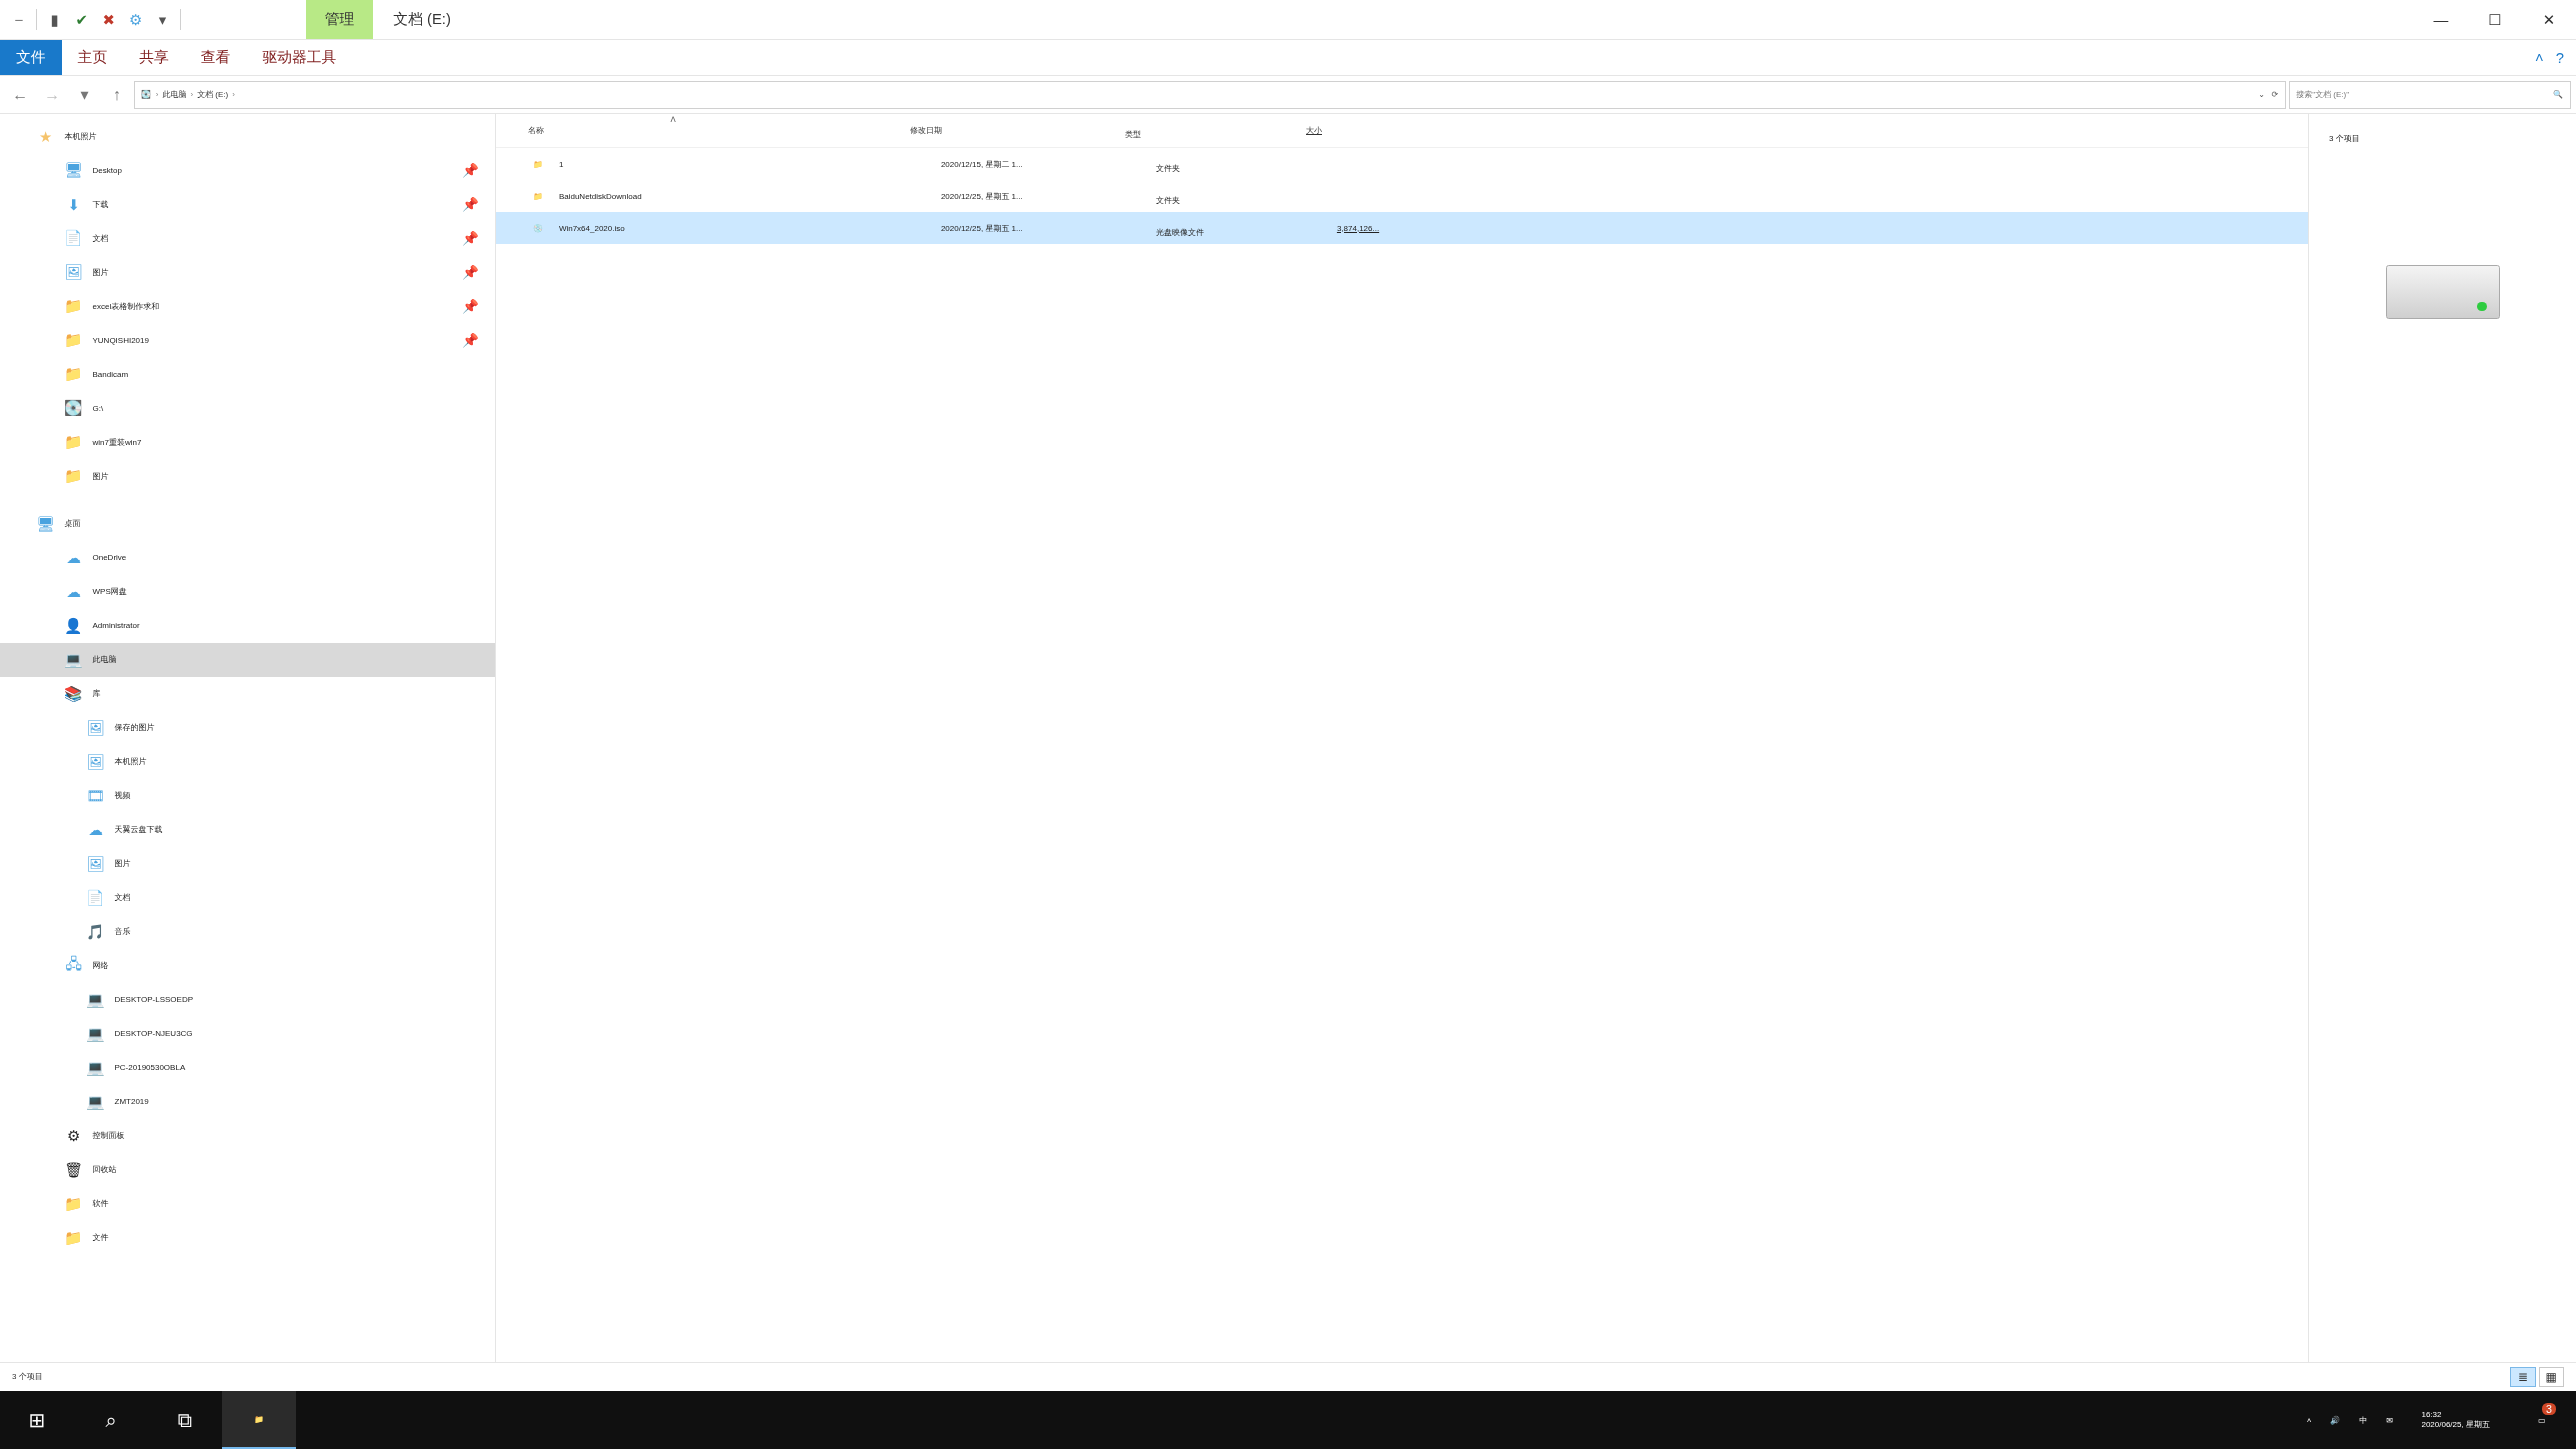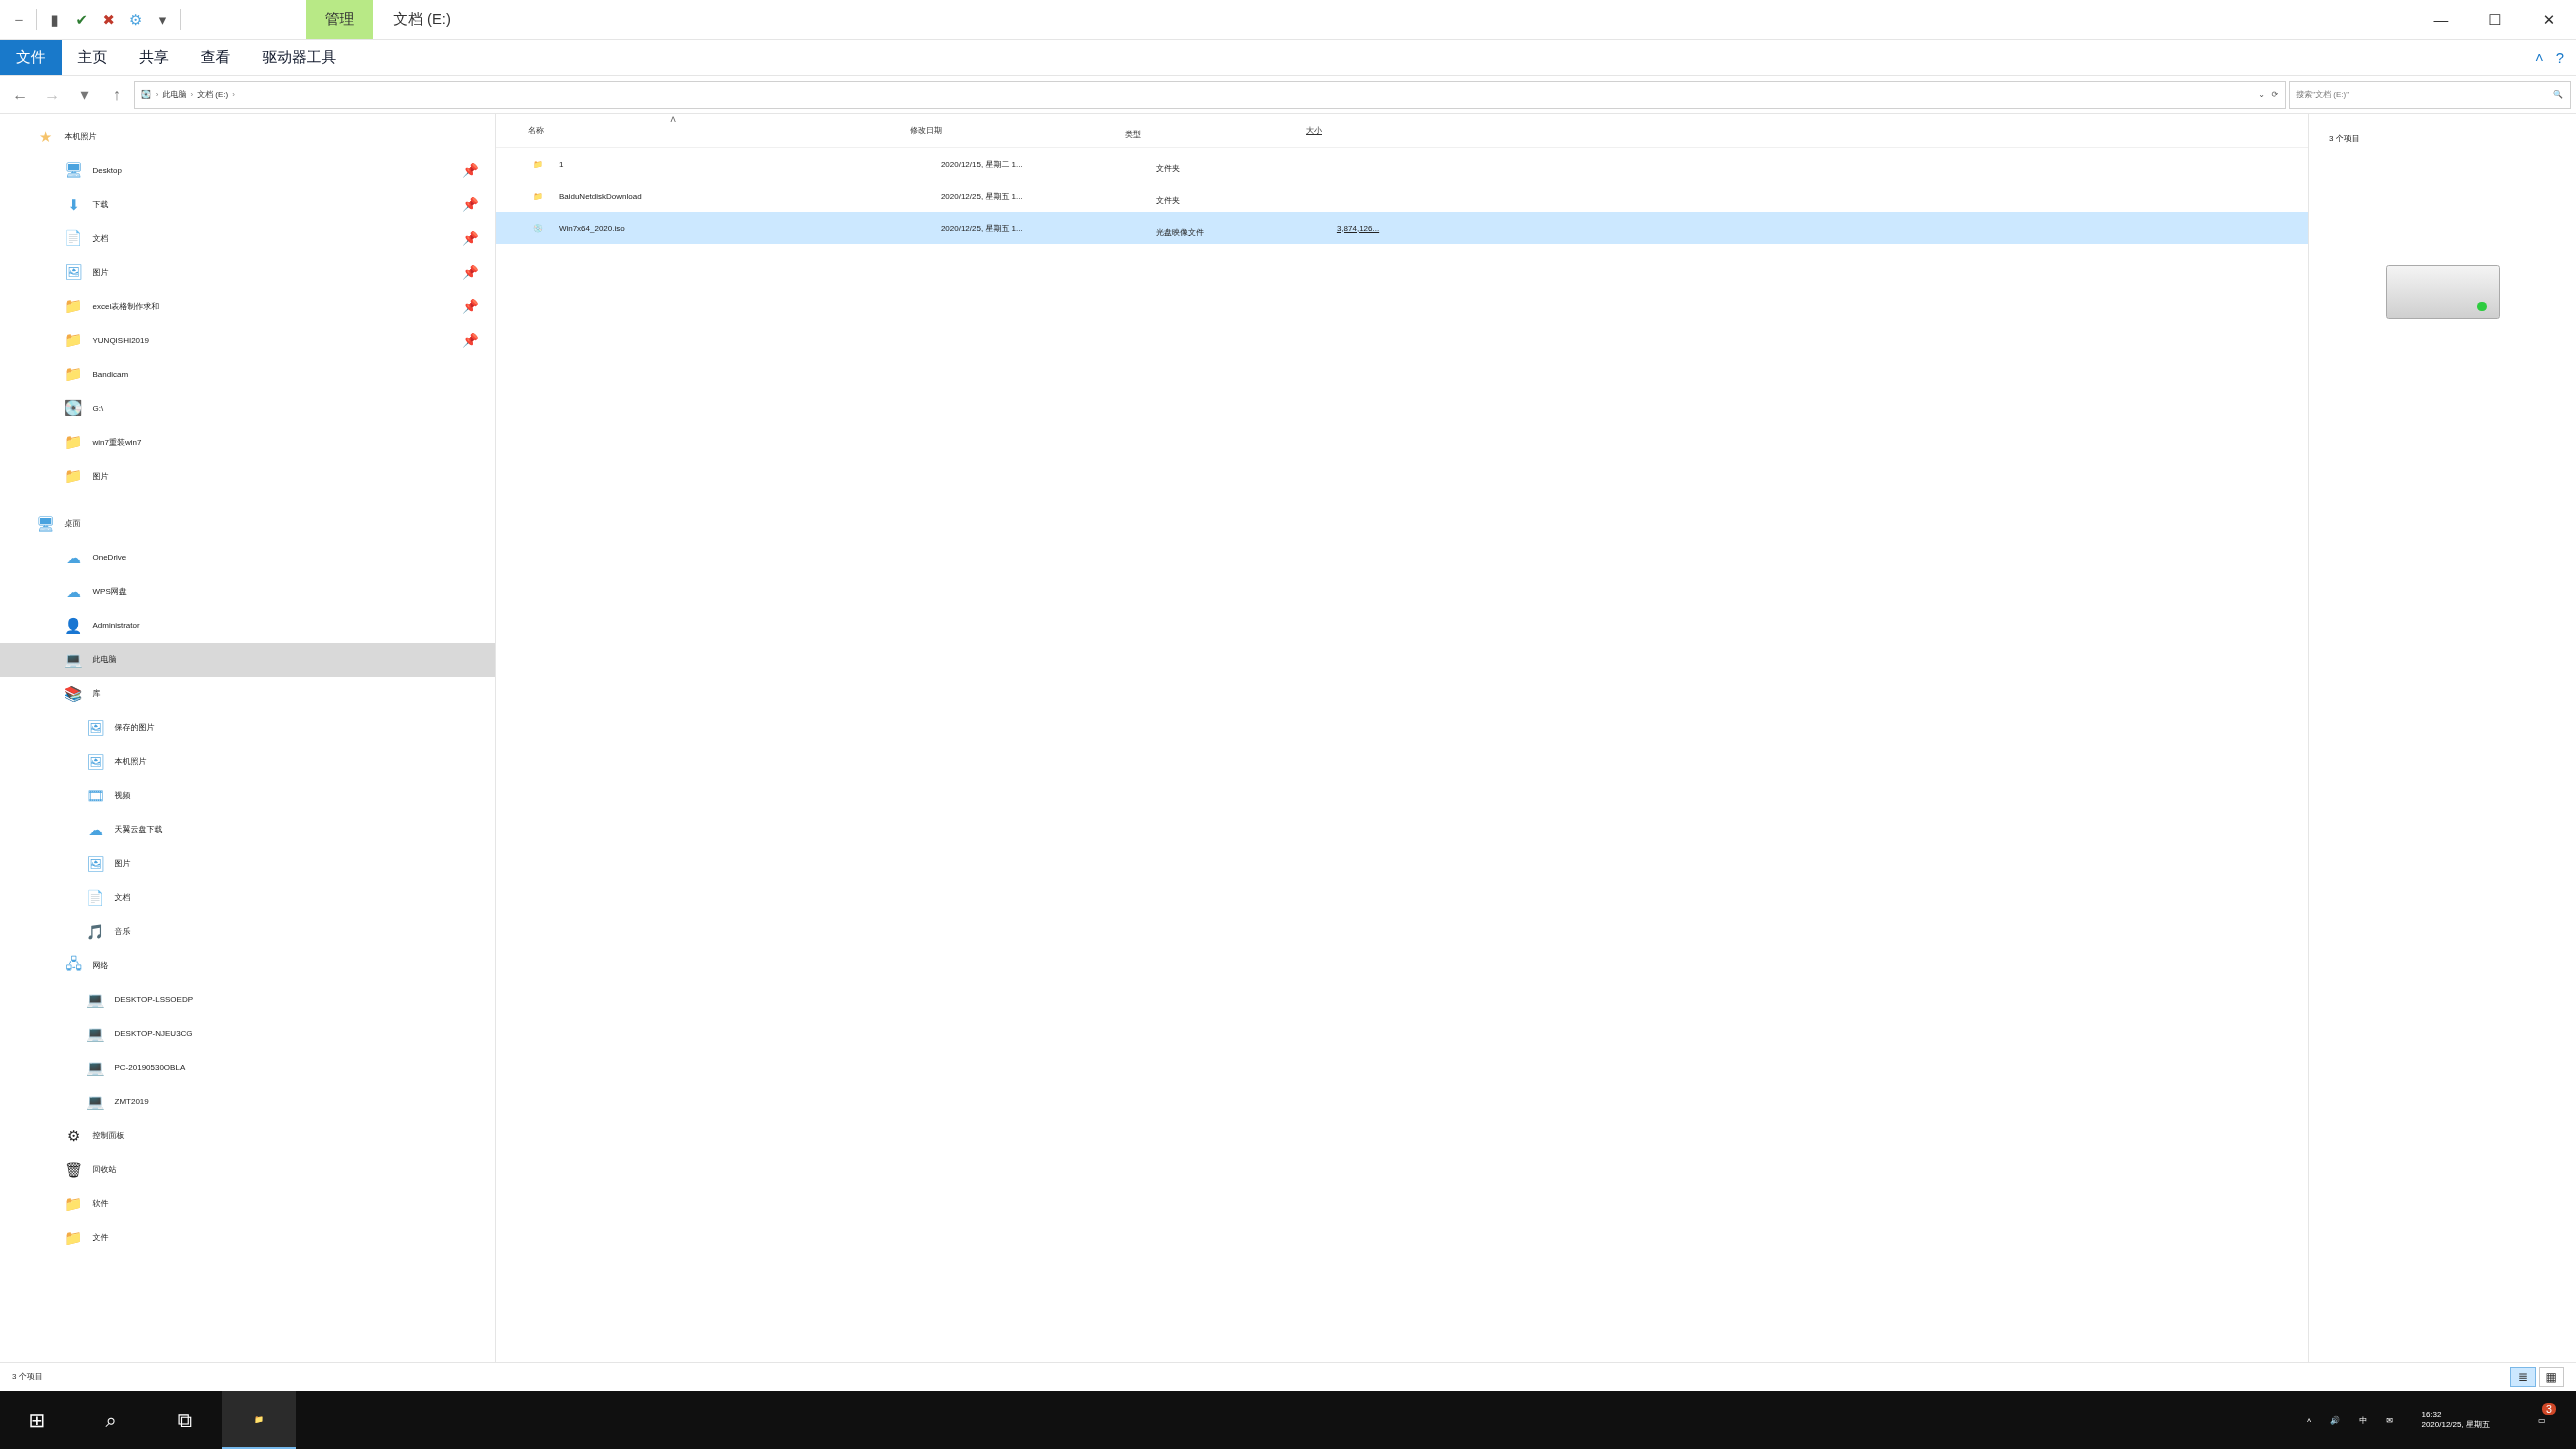--- a/index.html
+++ b/index.html
@@ -11,21 +11,21 @@
 .qat { display:flex; align-items:center; padding-left:5.4px; }
 .qat span { width:27px; height:27px; display:flex; align-items:center; justify-content:center; font-size:14.8px; color:#555; }
 .qat .sep { width:0.7px; height:21.5px; background:#d0d0d0; margin:0 4px; }
 .context-tab { background:#b8e986; color:#333; display:flex; align-items:center; justify-content:center; padding:0 19px; font-size:14.8px; margin-left:121px; }
 .title-text { display:flex; align-items:center; padding:0 20px; font-size:14.8px; color:#333; }
 .win-controls { margin-left:auto; display:flex; }
 .win-controls div { width:54px; display:flex; align-items:center; justify-content:center; font-size:14.8px; color:#333; }
 
 
 .ribbon { height:36px; display:flex; align-items:stretch; border-bottom:0.7px solid #e5e5e5; }
-.ribbon .tab { padding:0 16px; display:flex; align-items:center; font-size:14.8px; color:#0f172a; }
+.ribbon .tab { padding:0 16px; display:flex; align-items:center; font-size:14.8px; color:#7f1d1d; }
 .ribbon .tab.file { background:#1979ca; color:#fff; }
 .ribbon .help { margin-left:auto; display:flex; align-items:center; padding:0 12px; gap:12px; }
 .ribbon .help span { font-size:14.8px; color:#1979ca; }
 .ribbon .caret { color:#555; }
 
 
 .navbar { height:38px; display:flex; align-items:center; padding:0 5.4px; gap:2.7px; border-bottom:0.7px solid #e5e5e5; }
 .nav-btn { width:29.5px; height:29.5px; display:flex; align-items:center; justify-content:center; font-size:16px; color:#777; }
 .nav-btn.disabled { color:#c0c0c0; }
 .breadcrumb { flex:1; height:28px; border:0.7px solid #d0d0d0; display:flex; align-items:center; padding:0 6.7px; gap:4px; font-size:14.8px; color:#333; }
@@ -356,21 +356,21 @@
   <div class="tbtn active">
       <span class="ic-folder">📁</span>
     </div>
   <div class="tray">
     <span>˄</span>
     <span>🔊</span>
     <span>中</span>
     <span>✉</span>
     <div class="clock">
       <div>16:32</div>
-      <div>2020/12/25, 星期五</div>
+      <div>2020/06/25, 星期五</div>
     </div>
     <div class="notif">
       <span>▭</span>
       <span class="badge">3</span>
     </div>
   </div>
 </div>
 
 
 </body></html>

